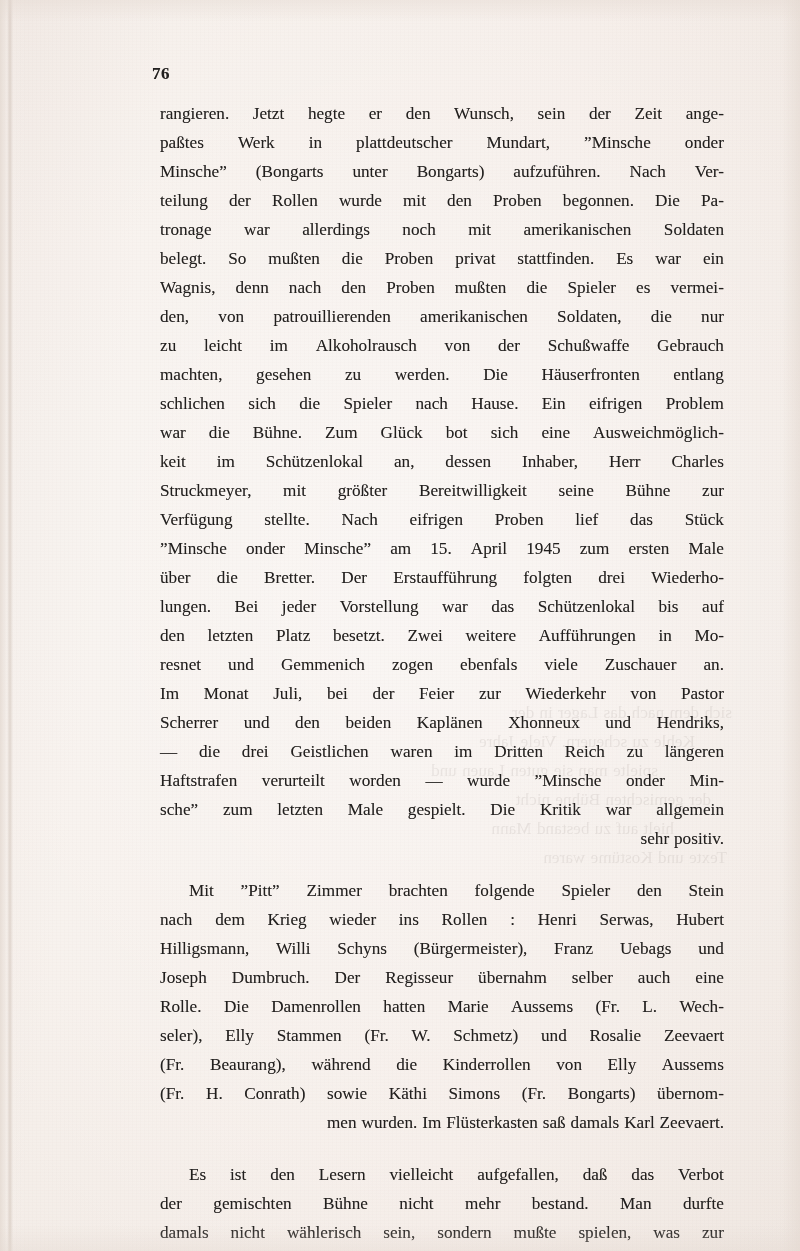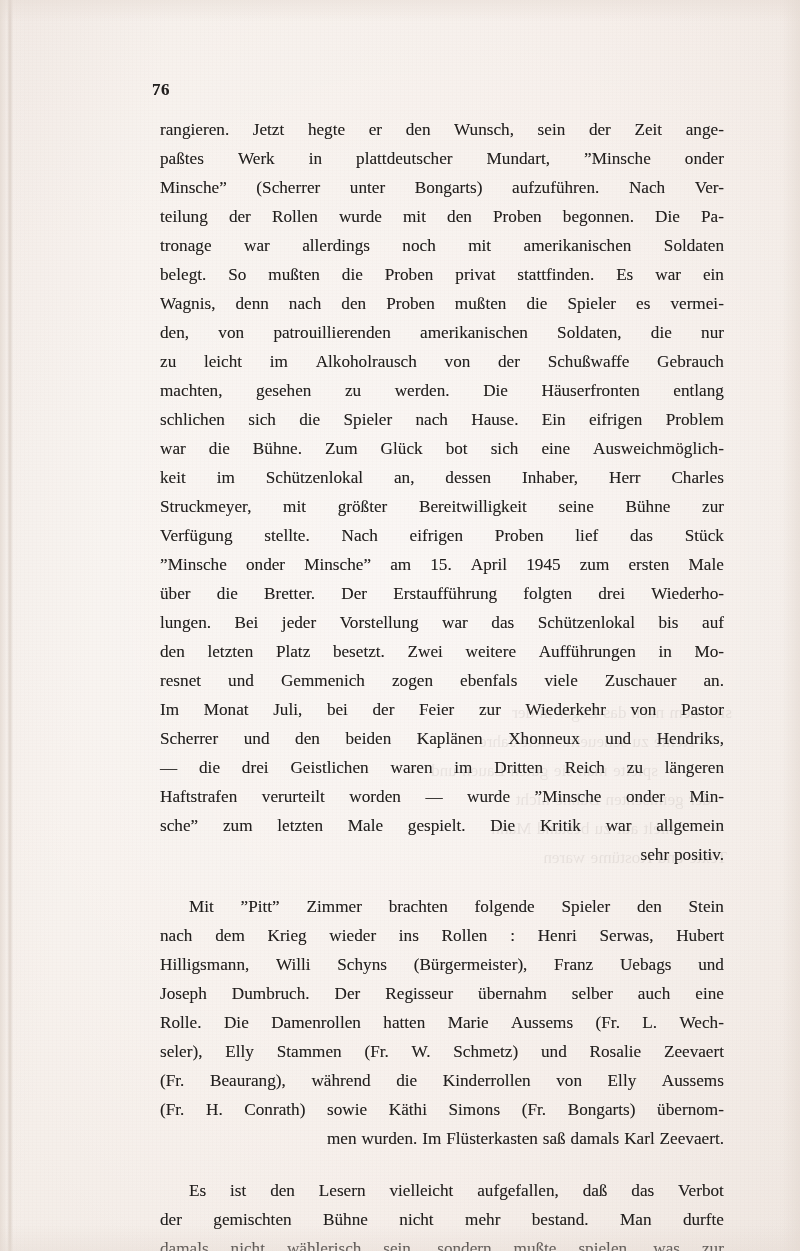--- a/index.html
+++ b/index.html
@@ -127,21 +127,21 @@
     top: 64px;
     width: 580px;
   }
 
   .folio {
     font-size: 17px;
     font-weight: bold;
     color: #22201f;
     letter-spacing: 0.4px;
     line-height: 20px;
-    margin: 16px 0 15px 0;
+    margin: 0 0 15px 0;
   }
 
   .body-copy p {
     margin: 8px;
     font-size: 17.2px;
     line-height: 29px;
     color: #211f1e;
     text-align: justify;
     text-justify: inter-word;
     word-spacing: 0.6px;
@@ -183,21 +183,21 @@
     </div>
 
   <div id="text-block">
 
     <div class="folio">76</div>
 
     <div class="body-copy">
         <p id="para-continued">
           <span class="just"><span class="w">rangieren.</span><span class="w">Jetzt</span><span class="w">hegte</span><span class="w">er</span><span class="w">den</span><span class="w">Wunsch,</span><span class="w">sein</span><span class="w">der</span><span class="w">Zeit</span><span class="w">ange-</span></span>
           <span class="just"><span class="w">paßtes</span><span class="w">Werk</span><span class="w">in</span><span class="w">plattdeutscher</span><span class="w">Mundart,</span><span class="w">”Minsche</span><span class="w">onder</span></span>
-          <span class="just"><span class="w">Minsche”</span><span class="w">(Scherrer</span><span class="w">unter</span><span class="w">Bongarts)</span><span class="w">aufzuführen.</span><span class="w">Nach</span><span class="w">Ver-</span></span>
+          <span class="just"><span class="w">Minsche”</span><span class="w">(Bongarts</span><span class="w">unter</span><span class="w">Bongarts)</span><span class="w">aufzuführen.</span><span class="w">Nach</span><span class="w">Ver-</span></span>
           <span class="just"><span class="w">teilung</span><span class="w">der</span><span class="w">Rollen</span><span class="w">wurde</span><span class="w">mit</span><span class="w">den</span><span class="w">Proben</span><span class="w">begonnen.</span><span class="w">Die</span><span class="w">Pa-</span></span>
           <span class="just"><span class="w">tronage</span><span class="w">war</span><span class="w">allerdings</span><span class="w">noch</span><span class="w">mit</span><span class="w">amerikanischen</span><span class="w">Soldaten</span></span>
           <span class="just"><span class="w">belegt.</span><span class="w">So</span><span class="w">mußten</span><span class="w">die</span><span class="w">Proben</span><span class="w">privat</span><span class="w">stattfinden.</span><span class="w">Es</span><span class="w">war</span><span class="w">ein</span></span>
           <span class="just"><span class="w">Wagnis,</span><span class="w">denn</span><span class="w">nach</span><span class="w">den</span><span class="w">Proben</span><span class="w">mußten</span><span class="w">die</span><span class="w">Spieler</span><span class="w">es</span><span class="w">vermei-</span></span>
           <span class="just"><span class="w">den,</span><span class="w">von</span><span class="w">patrouillierenden</span><span class="w">amerikanischen</span><span class="w">Soldaten,</span><span class="w">die</span><span class="w">nur</span></span>
           <span class="just"><span class="w">zu</span><span class="w">leicht</span><span class="w">im</span><span class="w">Alkoholrausch</span><span class="w">von</span><span class="w">der</span><span class="w">Schußwaffe</span><span class="w">Gebrauch</span></span>
           <span class="just"><span class="w">machten,</span><span class="w">gesehen</span><span class="w">zu</span><span class="w">werden.</span><span class="w">Die</span><span class="w">Häuserfronten</span><span class="w">entlang</span></span>
           <span class="just"><span class="w">schlichen</span><span class="w">sich</span><span class="w">die</span><span class="w">Spieler</span><span class="w">nach</span><span class="w">Hause.</span><span class="w">Ein</span><span class="w">eifrigen</span><span class="w">Problem</span></span>
           <span class="just"><span class="w">war</span><span class="w">die</span><span class="w">Bühne.</span><span class="w">Zum</span><span class="w">Glück</span><span class="w">bot</span><span class="w">sich</span><span class="w">eine</span><span class="w">Ausweichmöglich-</span></span>
           <span class="just"><span class="w">keit</span><span class="w">im</span><span class="w">Schützenlokal</span><span class="w">an,</span><span class="w">dessen</span><span class="w">Inhaber,</span><span class="w">Herr</span><span class="w">Charles</span></span>

